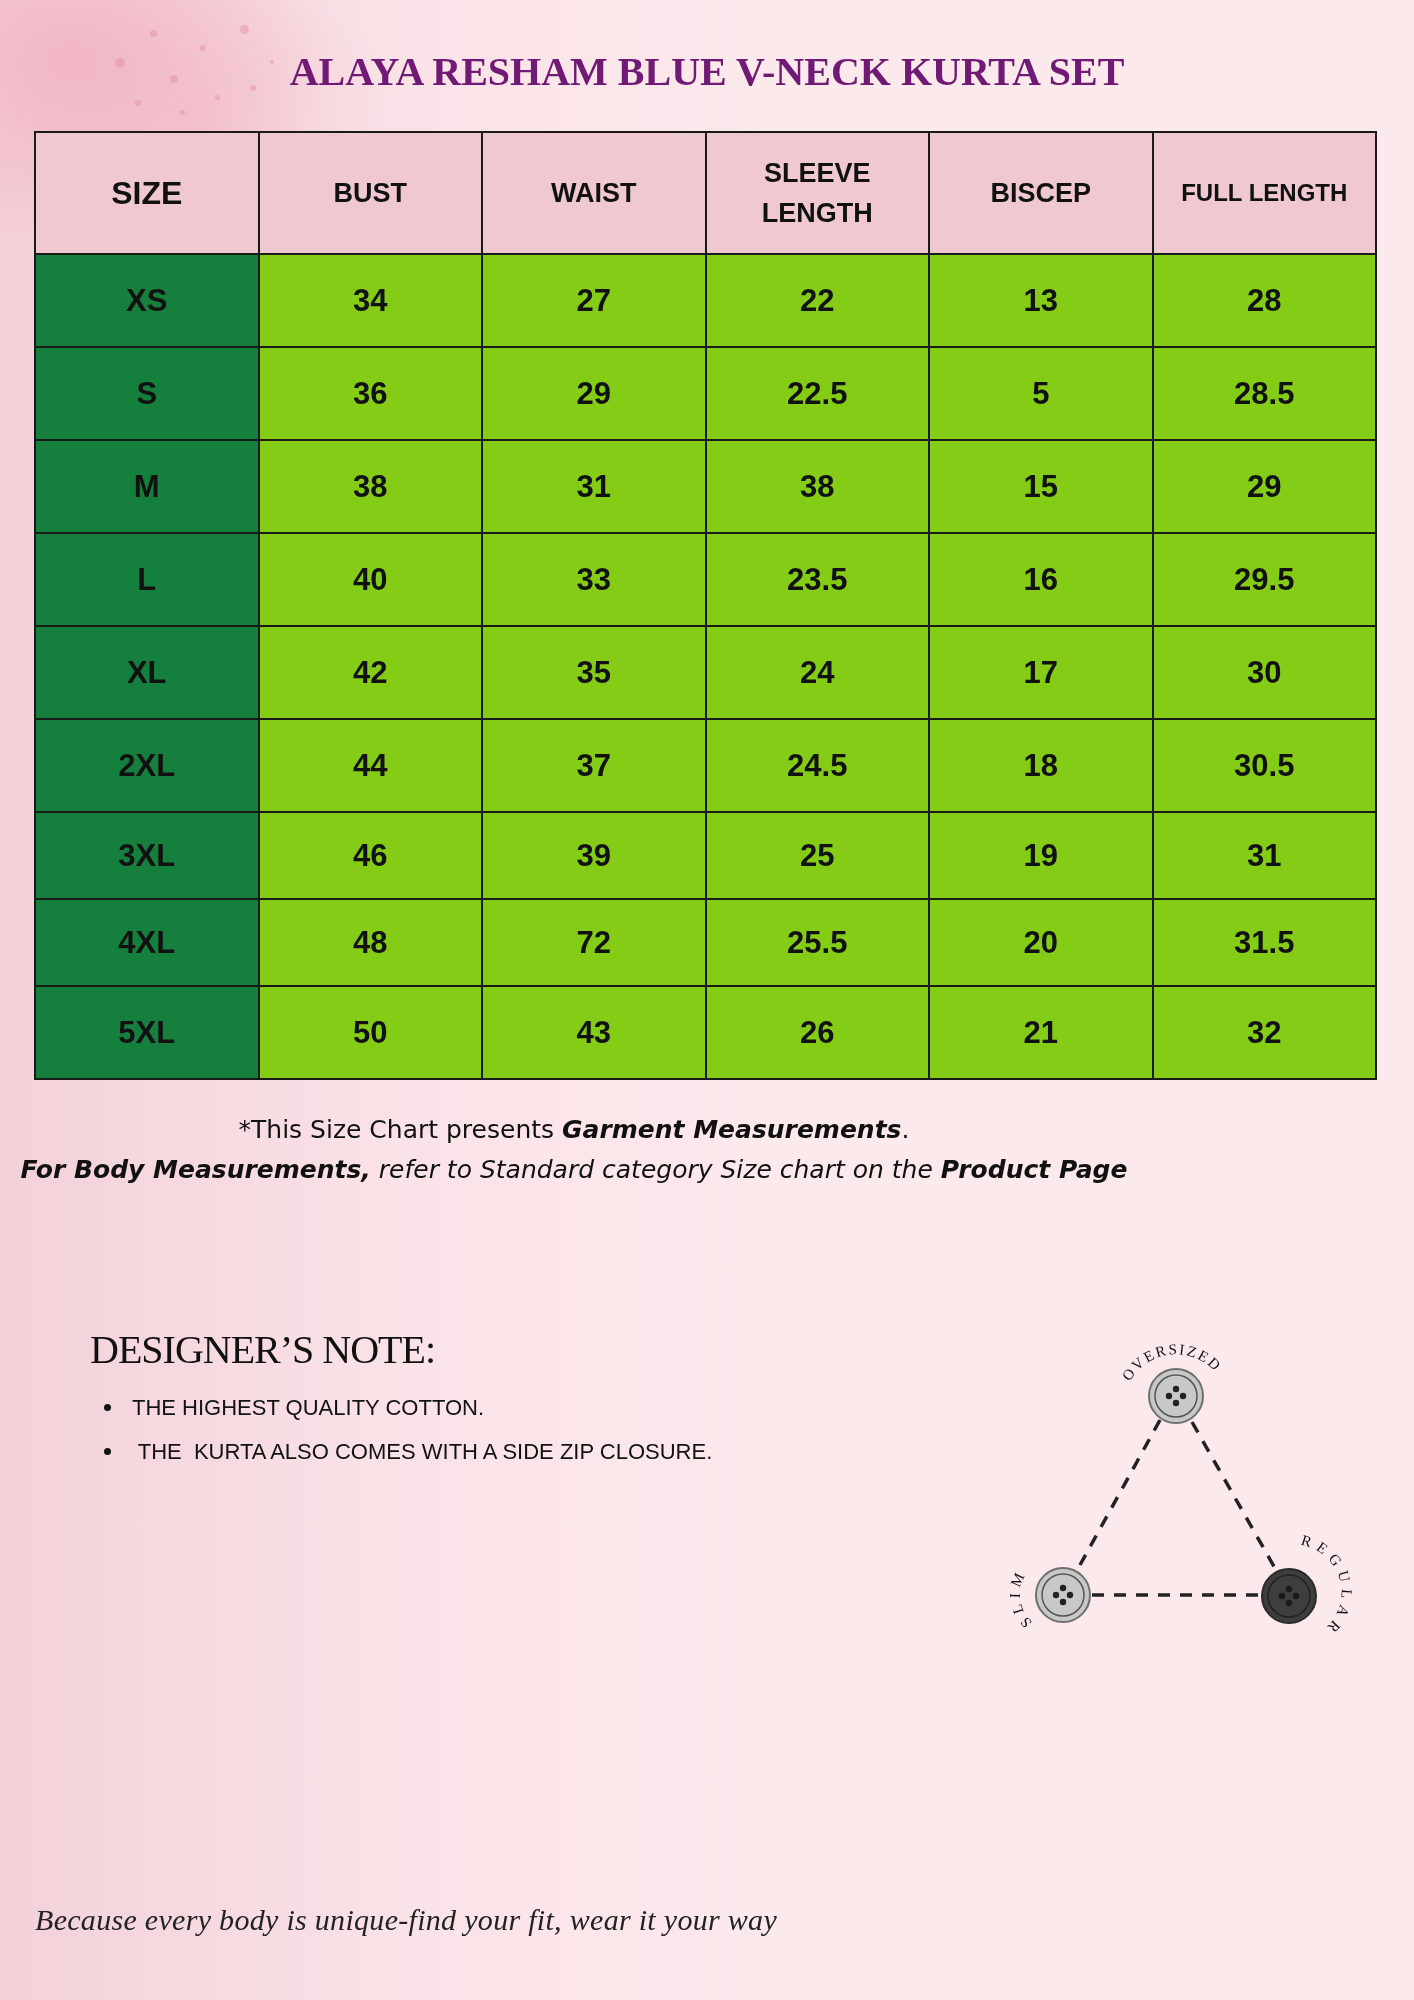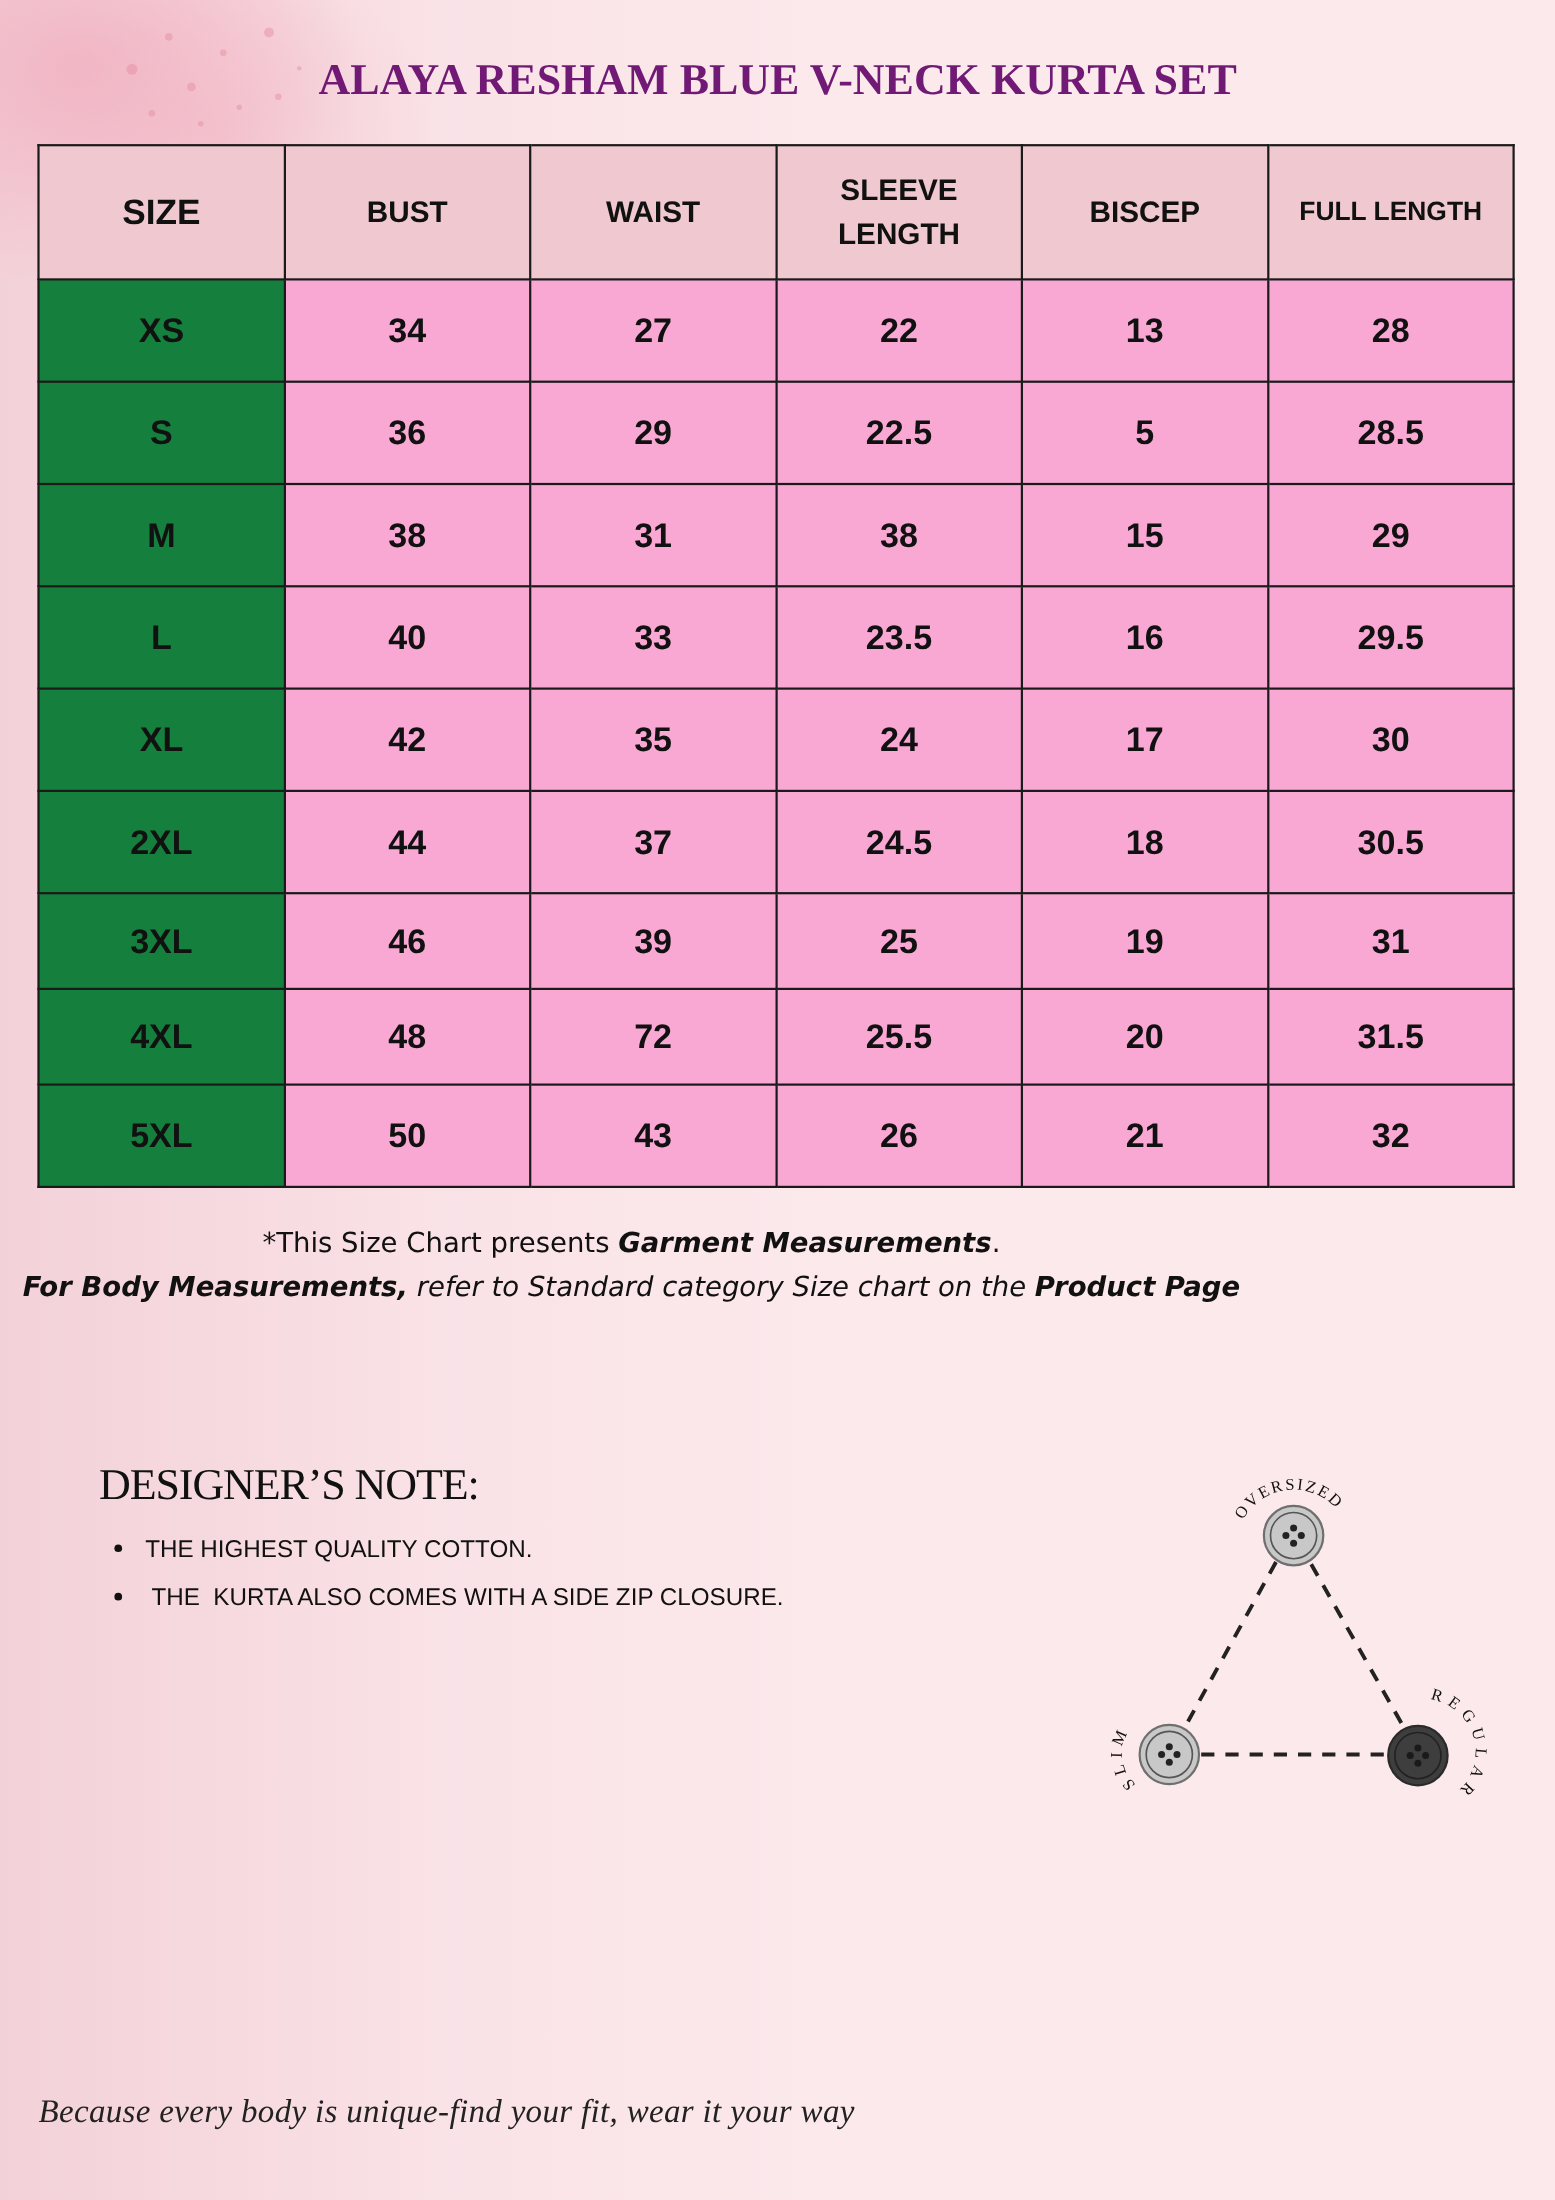--- a/index.html
+++ b/index.html
@@ -28,21 +28,21 @@
     border-collapse: collapse; table-layout: fixed;
   }
   table.size-table th, table.size-table td {
     border: 2.5px solid #1a1a1a; text-align: center; vertical-align: middle;
     font-family: "Liberation Sans", sans-serif; font-weight: bold; color: #111;
     padding: 0;
   }
   table.size-table th { background: #efc9cf; height: 120px; font-size: 27px; line-height: 40px; }
   table.size-table th.size-h { font-size: 32px; }
   table.size-table th.full-h { font-size: 24px; }
-  table.size-table td { font-size: 31px; height: 91px; background: #f9a8d4; }
+  table.size-table td { font-size: 31px; height: 91px; background: #84cc16; }
   table.size-table td.size-cell { background: #15803d; }
   table.size-table tr.short td { height: 85px; }
   .note {
     position: absolute; left: 0; width: 1148px; text-align: center;
     font-family: "DejaVu Sans", sans-serif; font-size: 25px; color: #111;
   }
   .note b { font-weight: bold; }
   .note i b, .note b i { font-weight: bold; font-style: italic; }
   .note1 { top: 1115px; }
   .note2 { top: 1155px; font-style: italic; }

